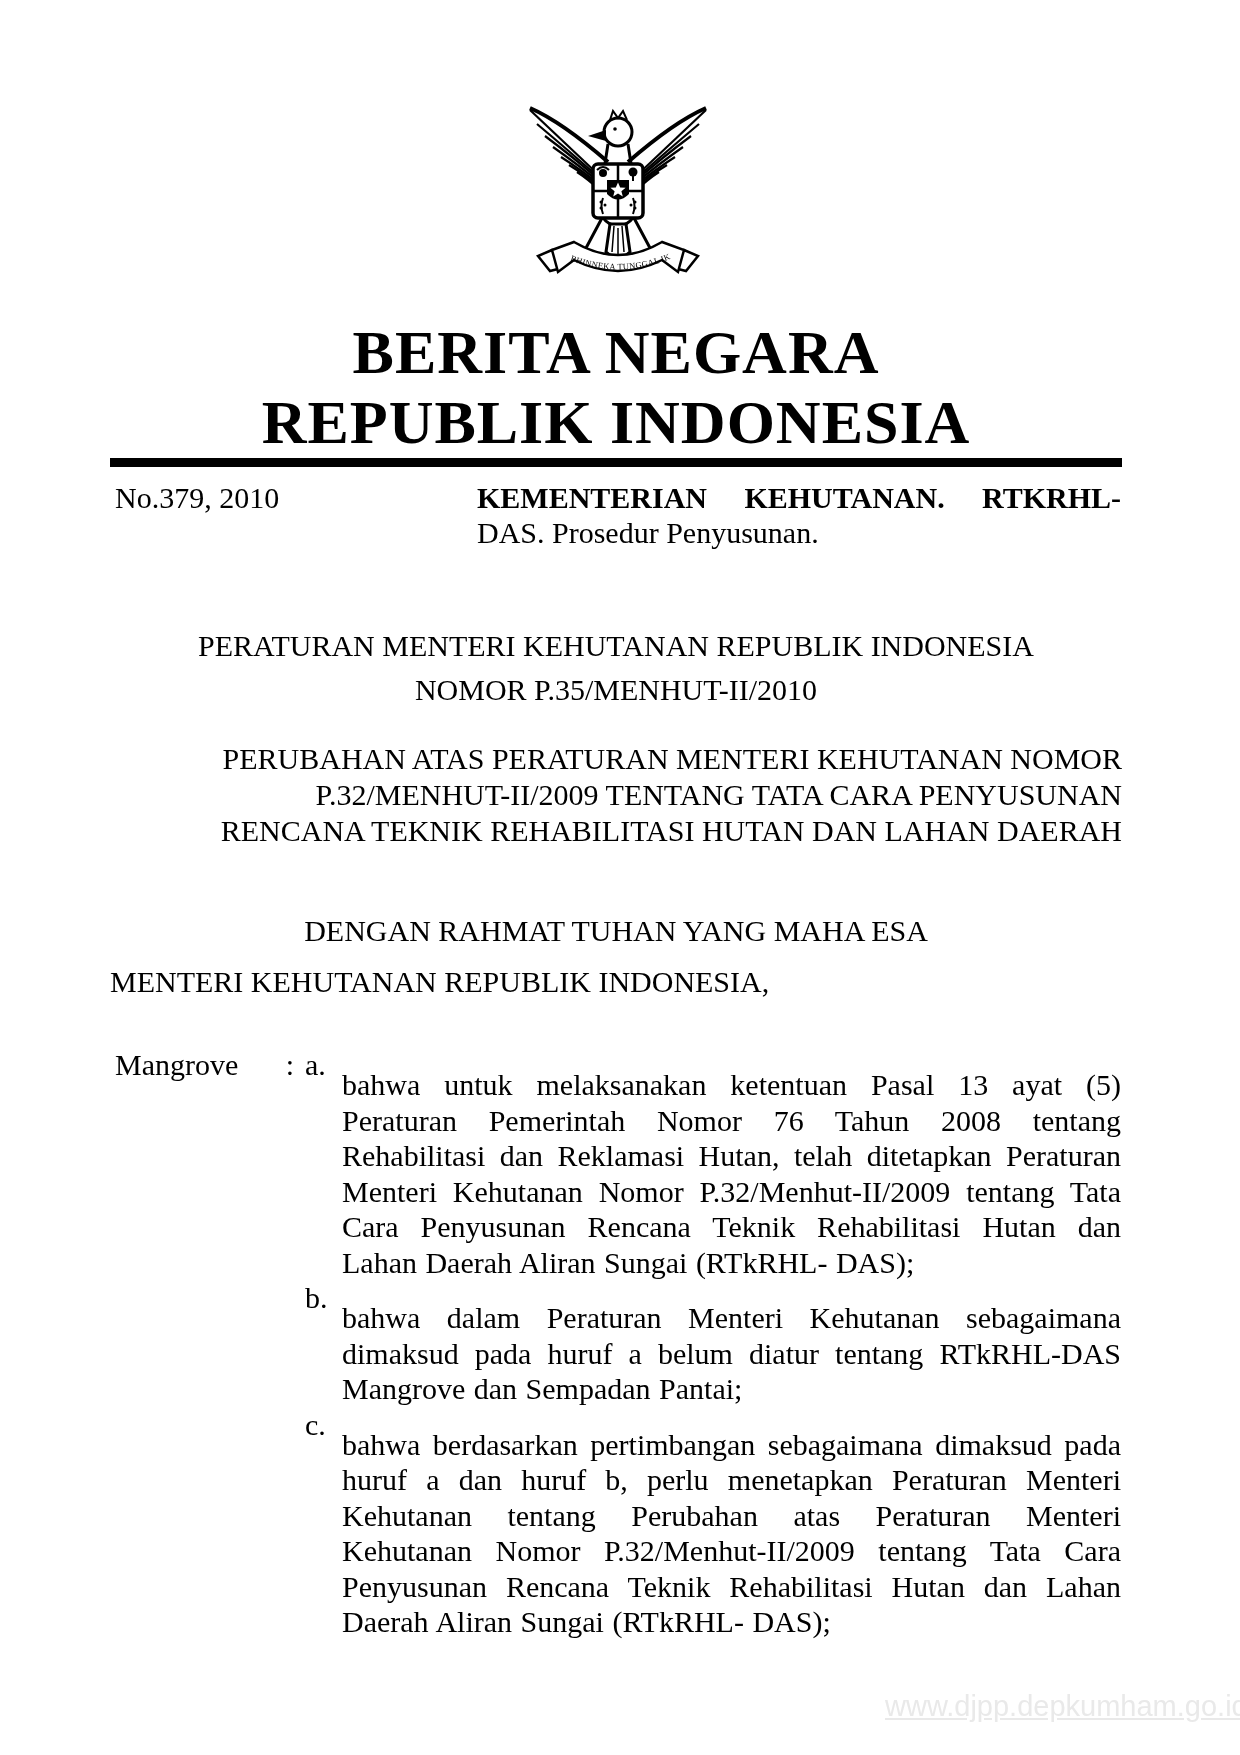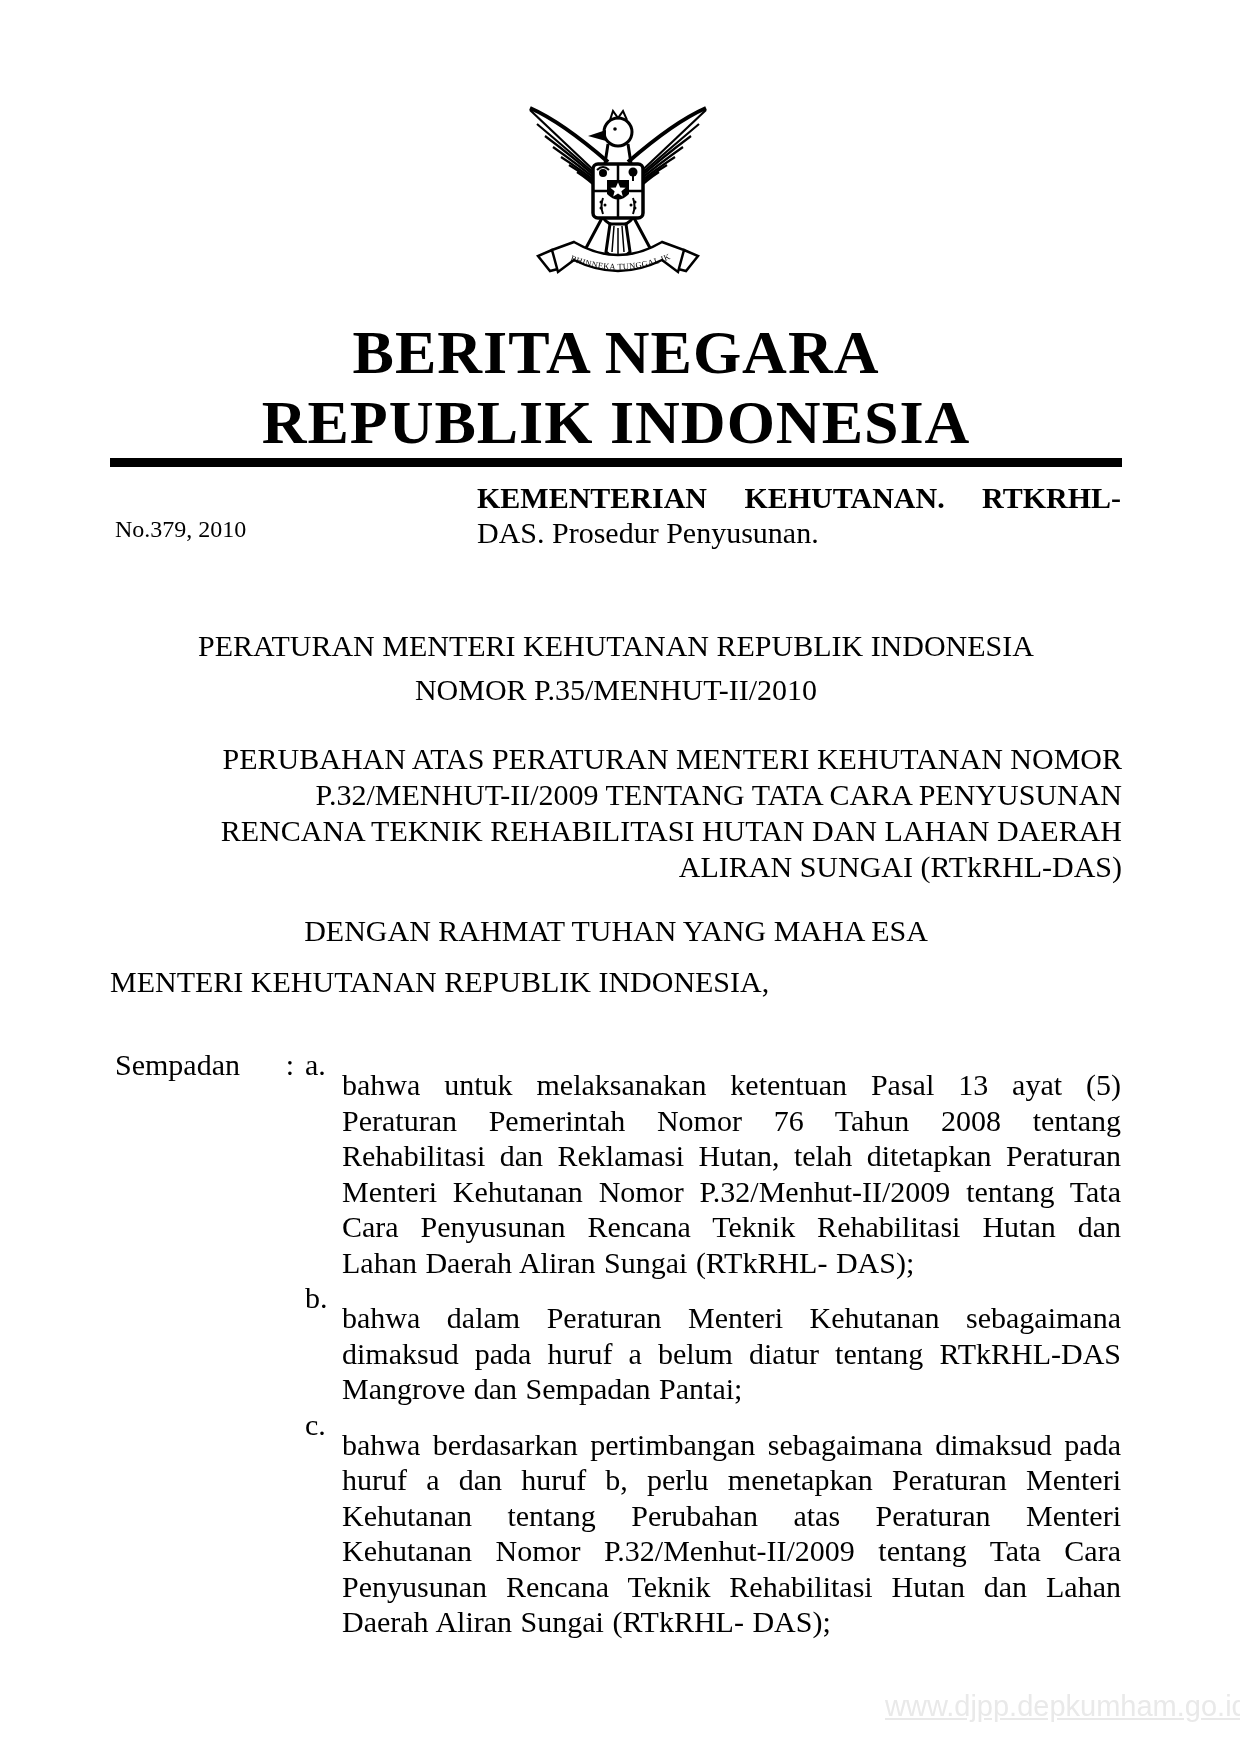--- a/index.html
+++ b/index.html
@@ -22,21 +22,21 @@
   
   .emblem{left:516px;top:84px;width:204px;height:210px;}
 
   
   .gz-title{
     left:110px;top:317px;width:1012px;
     font-size:62px;font-weight:bold;line-height:70px;
     text-align:center;letter-spacing:1px;white-space:nowrap;
   }
   .rule{left:110px;top:458px;width:1012px;height:9px;background:var(--ink);}
-  .gz-number{left:115px;top:480px;font-size:24px;line-height:35px;white-space:nowrap;margin-top:32px;}
+  .gz-number{left:115px;top:480px;font-size:30px;line-height:35px;white-space:nowrap;}
   .gz-subject{left:477px;top:480px;width:644px;font-size:30px;line-height:35px;}
   .justify-last{text-align:justify;text-align-last:justify;font-weight:bold;}
 
   
   .reg-a{left:110px;top:608px;width:1012px;font-size:30px;line-height:44px;text-align:center;margin-top:16px;}
   .reg-b{left:110px;top:741px;width:1012px;font-size:30px;line-height:36px;text-align:right;}
   .invocation{left:110px;top:913px;width:1012px;font-size:30px;line-height:36px;text-align:center;}
   .issuer{left:110px;top:964px;width:1012px;font-size:30px;line-height:36px;}
 
   
@@ -141,28 +141,27 @@
 
   <div class="abs reg-a">
     <div>PERATURAN MENTERI KEHUTANAN REPUBLIK INDONESIA</div>
     <div>NOMOR P.35/MENHUT-II/2010</div>
   </div>
 
   <div class="abs reg-b">
     <div>PERUBAHAN ATAS PERATURAN MENTERI KEHUTANAN NOMOR</div>
     <div>P.32/MENHUT-II/2009 TENTANG TATA CARA PENYUSUNAN</div>
     <div>RENCANA TEKNIK REHABILITASI HUTAN DAN LAHAN DAERAH</div>
-    <div>ALIRAN SUNGAI (RTkRHL-DAS)</div>
   </div>
 
   <div class="abs invocation">DENGAN RAHMAT TUHAN YANG MAHA ESA</div>
   <div class="abs issuer">MENTERI KEHUTANAN REPUBLIK INDONESIA,</div>
 
   <div class="abs considerations">
-    <div class="c-label">Sempadan</div>
+    <div class="c-label">Mangrove</div>
     <div class="c-colon">:</div>
     <div class="c-items">
       <div class="c-item">
         <div class="c-marker">a.</div>
         <div class="c-text">bahwa untuk melaksanakan ketentuan Pasal 13 ayat (5) Peraturan Pemerintah Nomor 76 Tahun 2008 tentang Rehabilitasi dan Reklamasi Hutan, telah ditetapkan Peraturan Menteri Kehutanan Nomor P.32/Menhut-II/2009 tentang Tata Cara Penyusunan Rencana Teknik Rehabilitasi Hutan dan Lahan Daerah Aliran Sungai (RTkRHL- DAS);</div>
       </div>
       <div class="c-item">
         <div class="c-marker">b.</div>
         <div class="c-text">bahwa dalam Peraturan Menteri Kehutanan sebagaimana dimaksud pada huruf a belum diatur tentang RTkRHL-DAS Mangrove dan Sempadan Pantai;</div>
       </div>

